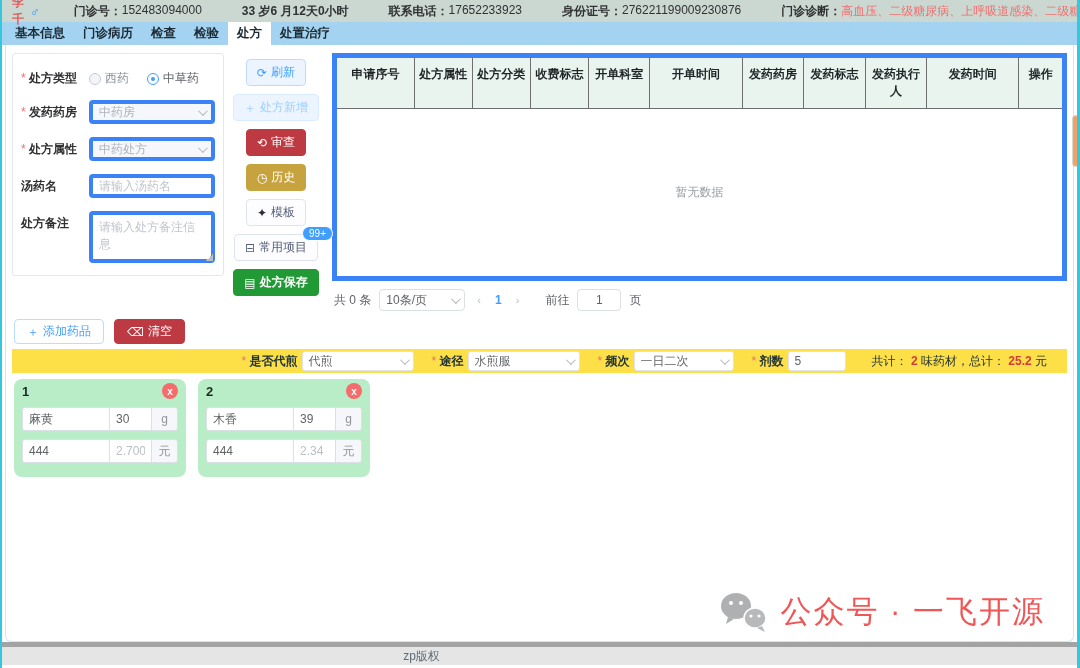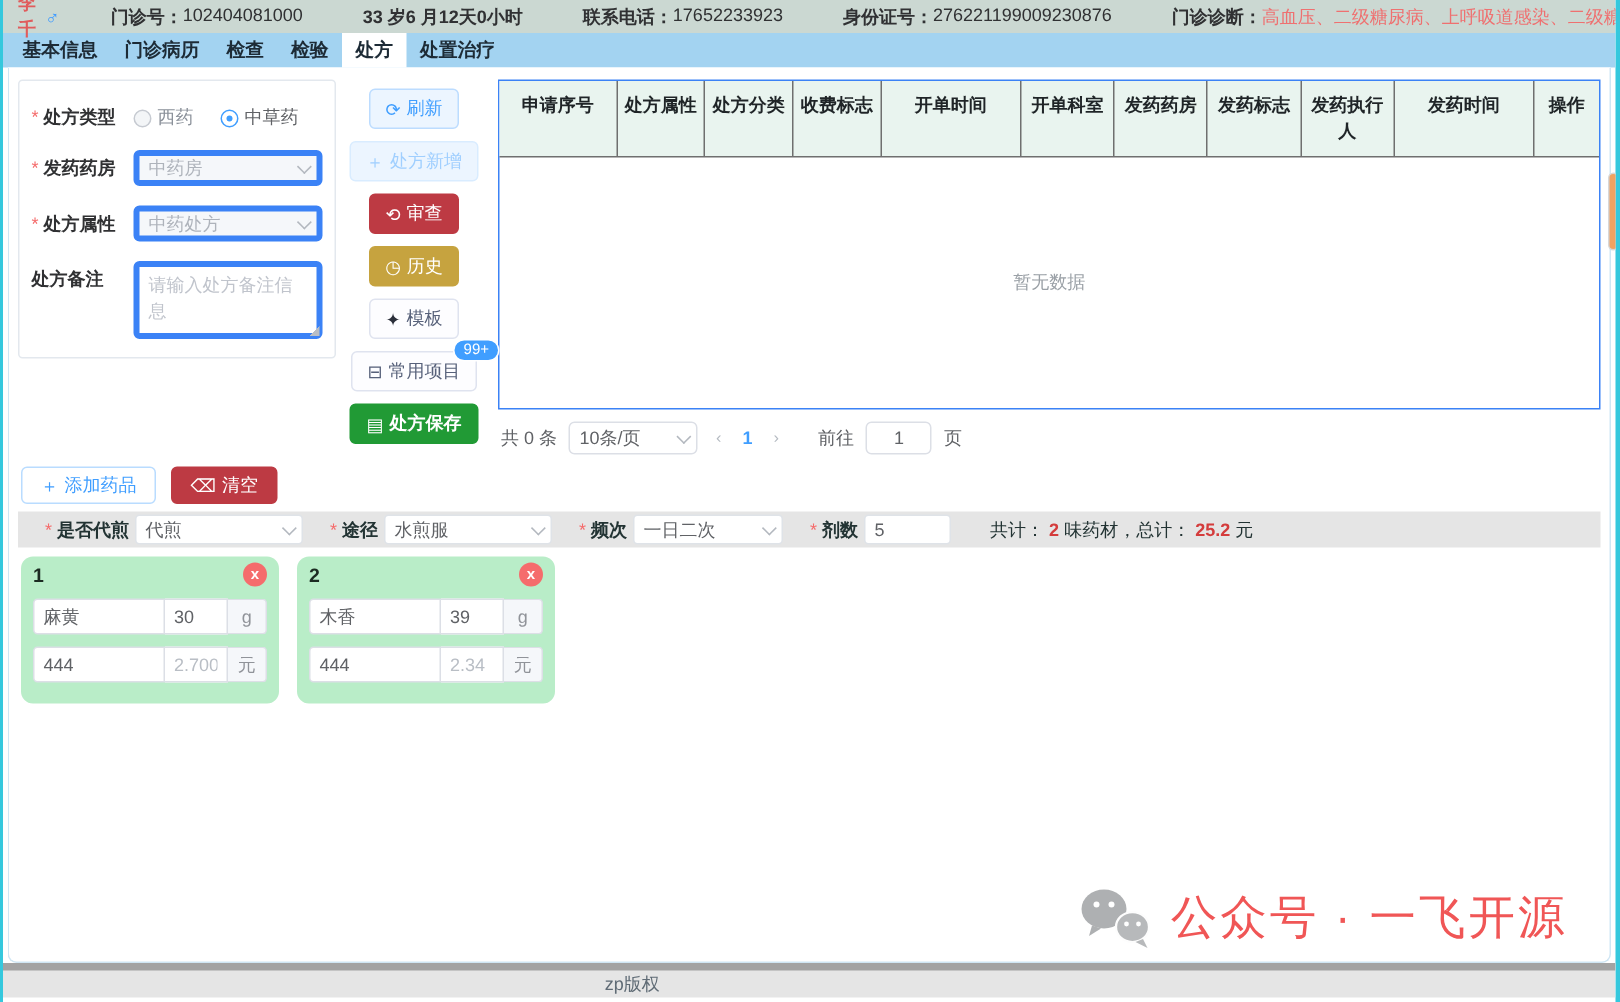--- a/index.html
+++ b/index.html
@@ -65,40 +65,40 @@
   .btn-reset{ color:#fff; background:#bd3a43; border-color:#bd3a43;}
   .btn-history{ color:#fff; background:#c6a33f; border-color:#c6a33f;}
   .btn-template{ color:#57617a; background:#fdfdff; border-color:#dfe3ef;}
   .btn-common{ color:#57617a; background:#fdfdff; border-color:#dfe3ef; position:relative;}
   .btn-save{ color:#fff; background:#219a35; border-color:#219a35; font-weight:bold;}
   .badge{ position:absolute; top:-9px; right:-16px; background:#409eff; color:#fff;
     border-radius:9px; padding:1px 6px; font-size:10px; border:1px solid #fff;}
   .ic{ font-size:12px; line-height:1; }
   
   .table-panel{ flex:1; margin-left:4px; }
-  .grid{ border:1px solid #3b82f6; }
+  .grid{ border:5px solid #3b82f6; }
   .grid-head{ display:flex; background:#e9f4ef; }
   .gh-cell{ border-right:1px solid #6f6f6f; padding:8px 2px; text-align:center;
     font-weight:bold; font-size:12px; color:#1f2427; flex-basis:0;}
   .gh-cell:last-child{ border-right:none; }
   .grid-body{ height:168px; border-top:1px solid #6f6f6f; display:flex; align-items:center; justify-content:center;}
   .empty-text{ color:#9aa0a6; font-size:12px; }
   
   .pagination{ display:flex; align-items:center; gap:8px; padding:8px 2px 0 2px; color:#606266;}
   .pg-select{ width:86px; height:22px; border:1px solid #dcdfe6; border-radius:4px;
     display:flex; align-items:center; justify-content:space-between; padding:0 6px; background:#fff; cursor:pointer;}
   .pg-arrow{ color:#b4bac1; padding:0 4px; cursor:pointer; font-size:11px;}
   .pg-num{ color:#409eff; font-weight:bold; padding:0 2px;}
   .pg-goto-input{ width:44px; height:22px; border:1px solid #dcdfe6; border-radius:4px; text-align:center; font-size:12px; color:#606266;}
   
   .drug-actions{ display:flex; gap:10px; margin:8px 0 5px 2px;}
   .btn-add{ color:#409eff; background:#fff; border-color:#b9dcff; padding:3px 12px;}
   .btn-clear{ color:#fff; background:#bd3a43; border-color:#bd3a43; padding:3px 12px;}
   
-  .options-bar{ background:#e5e5e5; display:flex; align-items:center; height:24px; padding:0 4px; gap:4px;}
+  .options-bar{ background:#fde047; display:flex; align-items:center; height:24px; padding:0 20px; gap:4px;justify-content:flex-end;}
   .ob-label{ font-weight:bold; color:#233; font-size:12px; margin-left:14px; white-space:nowrap;}
   .ob-select{ width:112px; height:20px; background:#fff; border-radius:3px; border:1px solid #dfe3e8;
     display:flex; align-items:center; justify-content:space-between; padding:0 6px; color:#606266; cursor:pointer;}
   .ob-input{ width:58px; height:20px; background:#fff; border-radius:3px; border:1px solid #dfe3e8; padding:0 6px; font-size:12px; color:#606266;}
   .ob-sum{ margin-left:22px; color:#233; white-space:nowrap;}
   .ob-sum b{ color:#d43c3c; font-weight:bold; }
   
   .cards{ display:flex; gap:12px; margin:6px 0 0 2px;}
   .card{ width:172px; background:#b9edc8; border-radius:8px; padding:4px 8px 14px 8px; position:relative;}
   .card-head{ display:flex; align-items:center; justify-content:space-between; margin-bottom:4px;}
@@ -124,21 +124,21 @@
     background:#f0a262; border-radius:4px; border:1px solid #d8d8d8;}
 </style>
 </head>
 <body>
 
 <div class="patient-bar">
   <span class="p-name">李千</span>
   <span class="male">♂</span>
   <span class="pfield">
     <span class="lab">门诊号：</span>
-    <span class="val">102404081000</span>
+    <span class="val">152483094000</span>
   </span>
   <span class="pfield">
     <span class="lab">33 岁6 月12天0小时</span>
   </span>
   <span class="pfield">
     <span class="lab">联系电话：</span>
     <span class="val">17652233923</span>
   </span>
   <span class="pfield">
     <span class="lab">身份证号：</span>
@@ -189,20 +189,26 @@
       <div class="f-row">
         <div class="f-label req">处方属性</div>
         <div class="f-ctl">
           <div class="select disabled">
             <span>中药处方</span>
             <span class="chev"></span>
           </div>
         </div>
       </div>
       <div class="f-row">
+        <div class="f-label">汤药名</div>
+        <div class="f-ctl">
+          <input class="input" placeholder="请输入汤药名" style="">
+        </div>
+      </div>
+      <div class="f-row">
         <div class="f-label">处方备注</div>
         <div class="f-ctl" style="position:relative;">
           <textarea class="textarea" placeholder="请输入处方备注信息" style=""></textarea>
           <span class="resize-grip"></span>
         </div>
       </div>
     </div>
 
     <div class="btn-col">
       <button class="btn btn-refresh">
@@ -236,22 +242,22 @@
       </button>
     </div>
 
     <div class="table-panel">
       <div class="grid">
         <div class="grid-head">
           <div class="gh-cell" style="flex-grow:85">申请序号</div>
           <div class="gh-cell" style="flex-grow:62">处方属性</div>
           <div class="gh-cell" style="flex-grow:62">处方分类</div>
           <div class="gh-cell" style="flex-grow:62">收费标志</div>
+          <div class="gh-cell" style="flex-grow:66">开单科室</div>
           <div class="gh-cell" style="flex-grow:102">开单时间</div>
-          <div class="gh-cell" style="flex-grow:66">开单科室</div>
           <div class="gh-cell" style="flex-grow:66">发药药房</div>
           <div class="gh-cell" style="flex-grow:66">发药标志</div>
           <div class="gh-cell" style="flex-grow:66">发药执行人</div>
           <div class="gh-cell" style="flex-grow:102">发药时间</div>
           <div class="gh-cell" style="flex-grow:45">操作</div>
         </div>
         <div class="grid-body">
           <span class="empty-text">暂无数据</span>
         </div>
       </div>

